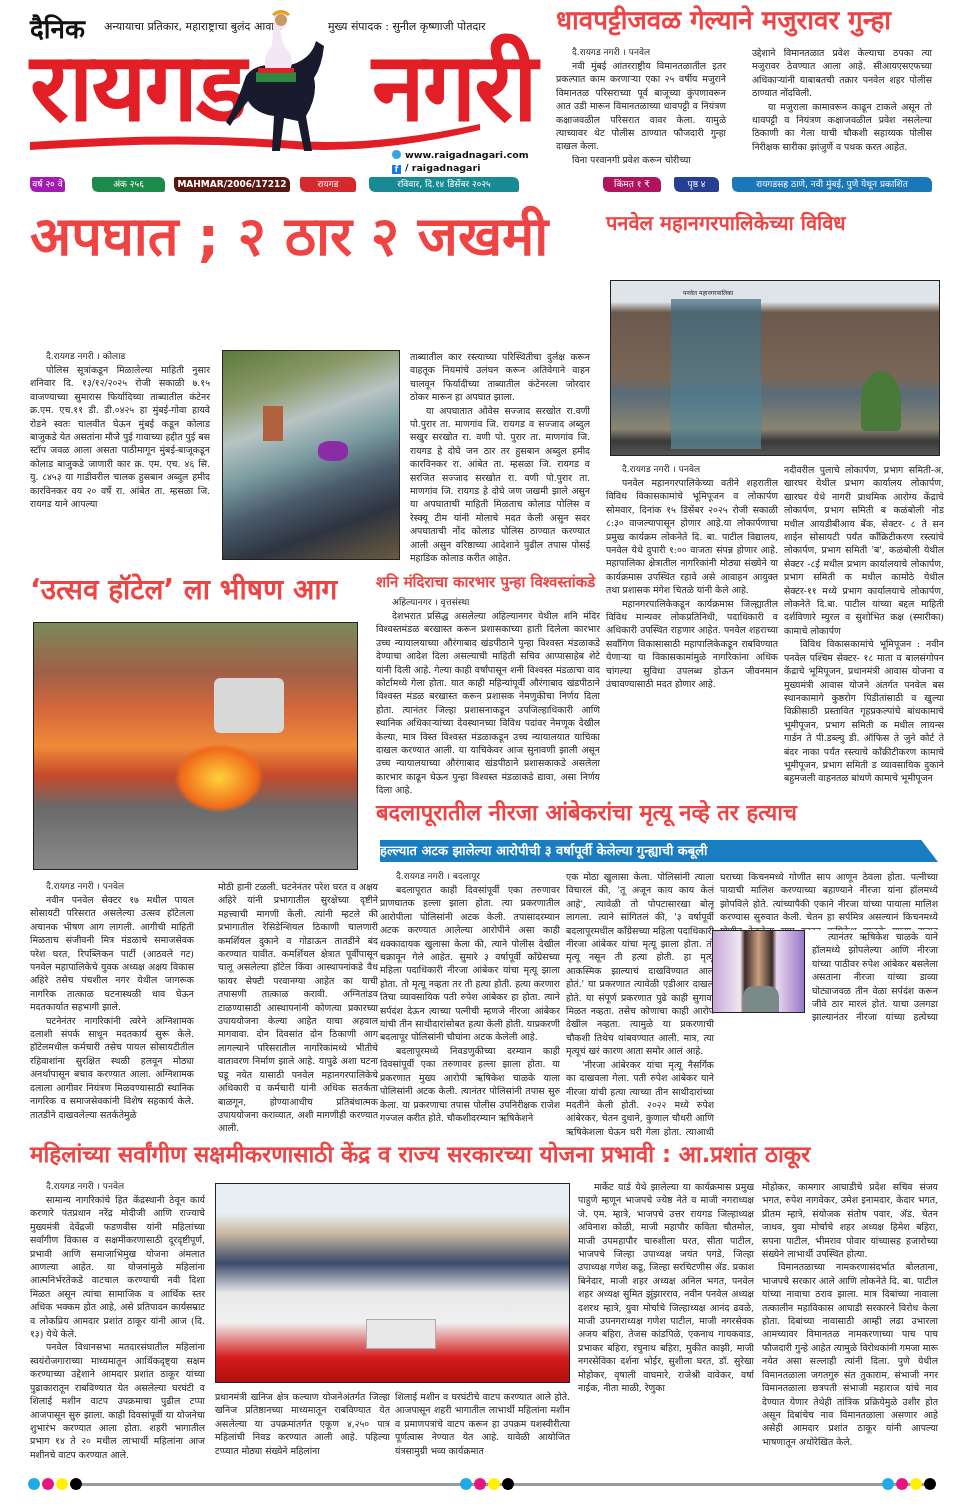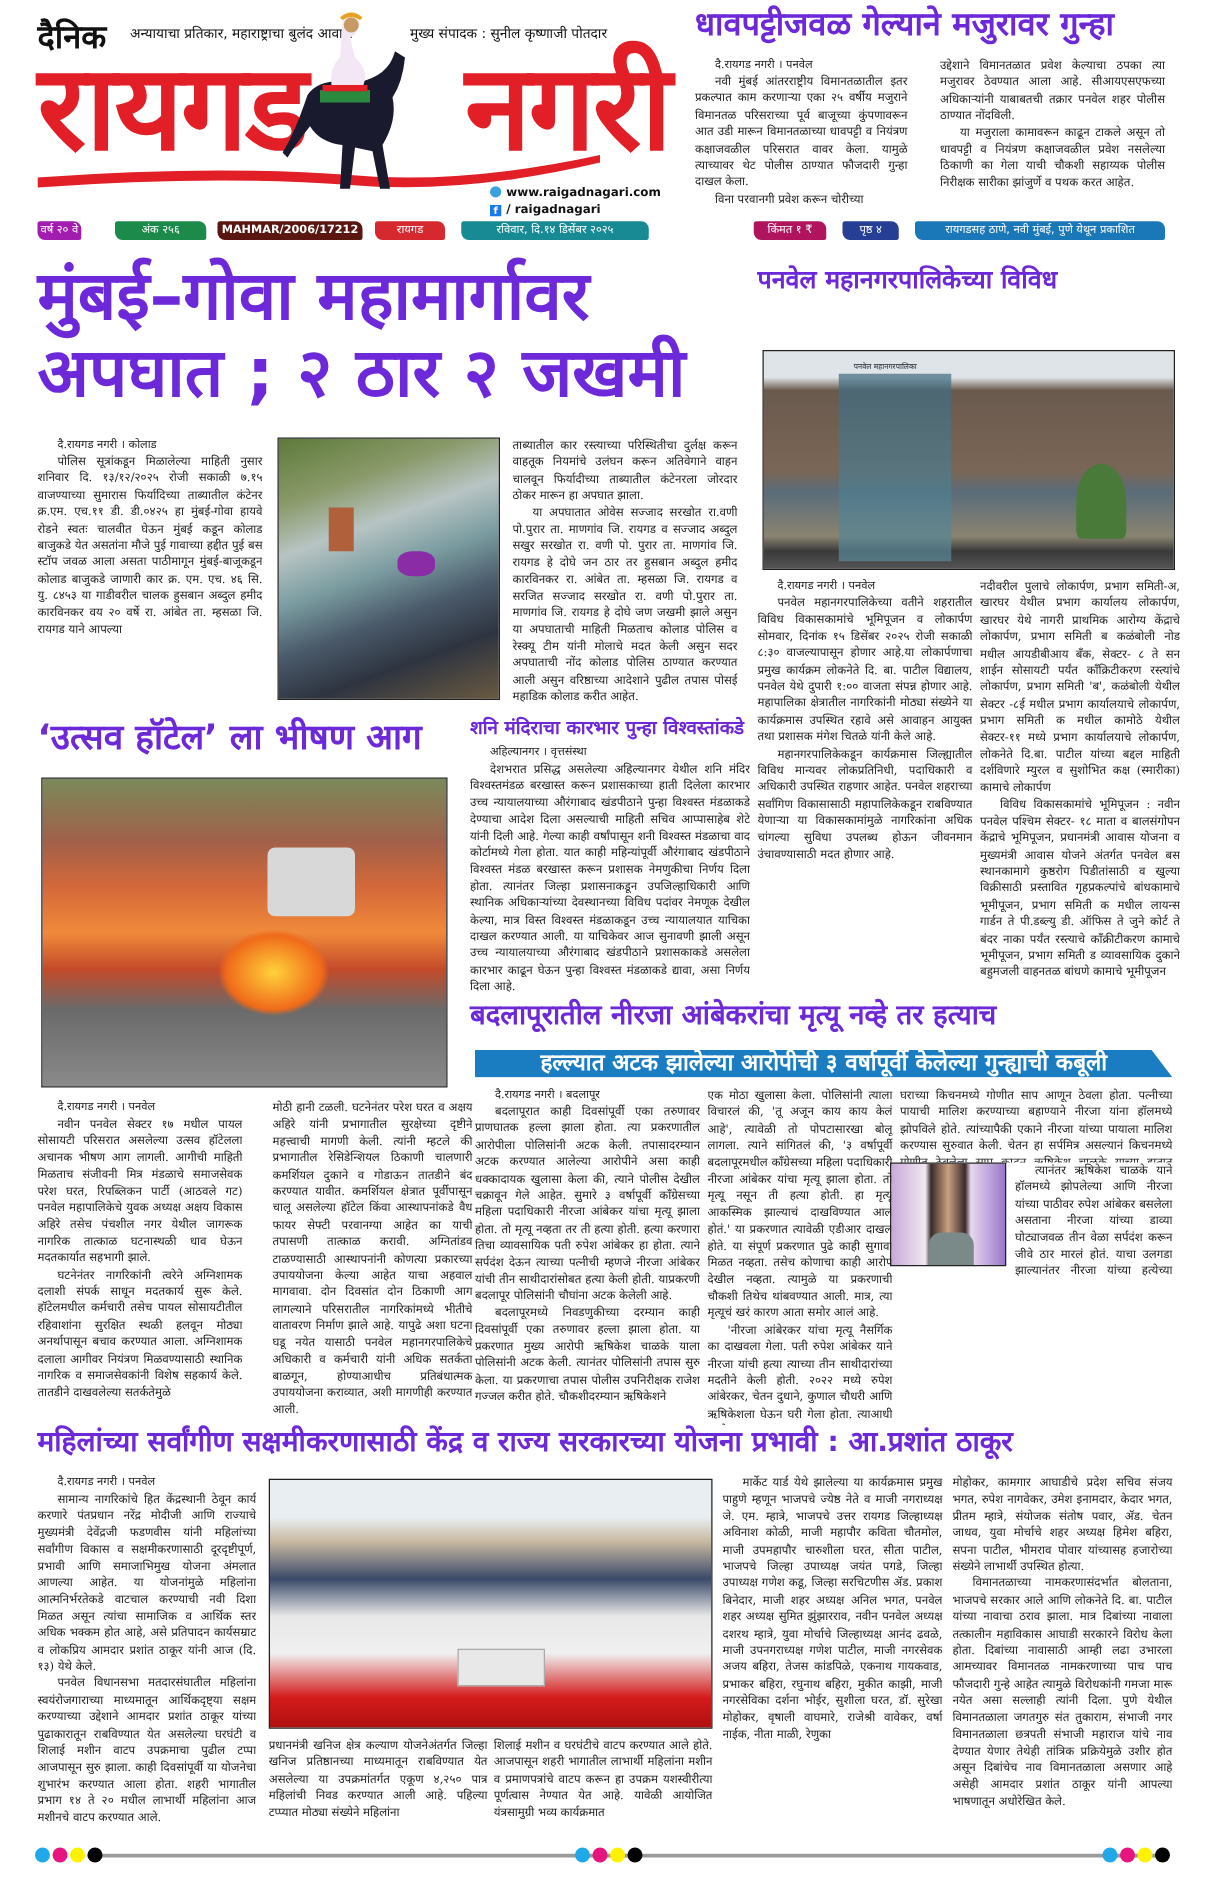--- a/index.html
+++ b/index.html
@@ -2,36 +2,36 @@
 <html><head>
 <meta charset="utf-8">
 <style>
 *{box-sizing:border-box;margin:0;padding:0}
 html,body{width:964px;height:1509px;background:#fff;overflow:hidden}
 body{position:relative;font-family:"DejaVu Sans","Liberation Sans",sans-serif;color:#111}
 .abs{position:absolute}
 .body-text{font-family:"DejaVu Serif","Liberation Serif",serif;font-size:9.3px;line-height:13.4px;text-align:justify;color:#222}
 .body-text p{text-indent:16px}
 .dateline{font-size:9px;line-height:13px;padding-left:16px;color:#222;font-family:"DejaVu Serif","Liberation Serif",serif}
-.hl{font-family:"DejaVu Sans","Liberation Sans",sans-serif;font-weight:bold;color:#6d28d9;line-height:1.1}
+.hl{font-family:"DejaVu Sans","Liberation Sans",sans-serif;font-weight:bold;color:#ef4444;line-height:1.1}
 .photo{overflow:hidden;border:1px solid #222}
 
 .dainik{left:30px;top:10px;font-size:26px;font-weight:bold}
 .tagline{left:104px;top:18px;font-size:11px}
 .editor{left:328px;top:18px;font-size:11px}
 .brand{left:30px;top:40px;font-size:95px;font-weight:900;color:#e21e26;letter-spacing:-2px;line-height:1;font-family:"DejaVu Sans","Liberation Sans",sans-serif}
 .swoosh{left:30px;top:120px;width:450px;height:40px}
 .web{left:392px;top:148px;font-size:9.5px;font-weight:bold;line-height:13px}
 .web span.ico{display:inline-block;width:9px;height:9px;border-radius:50%;background:#3aa3de;margin-right:4px;vertical-align:-1px}
 .web span.fb{display:inline-block;width:9px;height:9px;background:#1877f2;color:#fff;font-size:8px;line-height:9px;text-align:center;margin-right:4px;vertical-align:-1px}
 .pill{top:177px;height:15px;color:#fff;font-size:9px;line-height:15px;text-align:center;border-radius:2px 6px 2px 6px}
 .rule{height:3px;background:#9a9a9a}
 .cmyk{display:flex;gap:2px}
 .cmyk i{display:block;width:12px;height:12px;border-radius:50%}
-.subbar{background:#1a7cc1;color:#fff;font-size:18px;font-weight:bold;text-align:center;line-height:22px;clip-path:polygon(0 0,97% 0,100% 100%,0 100%)}
+.subbar{background:#1a7cc1;color:#fff;font-size:13px;font-weight:bold;text-align:left;line-height:22px;clip-path:polygon(0 0,97% 0,100% 100%,0 100%)}
 </style>
 </head>
 <body>
 
 <div class="abs dainik">दैनिक</div>
 <div class="abs tagline">अन्यायाचा प्रतिकार, महाराष्ट्राचा बुलंद आवाज</div>
 <div class="abs editor">मुख्य संपादक : सुनील कृष्णाजी पोतदार</div>
 <div class="abs brand">रायगड</div>
 <div class="abs brand" style="left:372px">नगरी</div>
 <svg class="abs swoosh" viewBox="0 0 450 40" preserveAspectRatio="none">
@@ -66,21 +66,20 @@
       <p>नवी मुंबई आंतरराष्ट्रीय विमानतळातील इतर प्रकल्पात काम करणाऱ्या एका २५ वर्षीय मजुराने विमानतळ परिसराच्या पूर्व बाजूच्या कुंपणावरून आत उडी मारून विमानतळाच्या धावपट्टी व नियंत्रण कक्षाजवळील परिसरात वावर केला. यामुळे त्याच्यावर थेट पोलीस ठाण्यात फौजदारी गुन्हा दाखल केला.</p>
       <p>विना परवानगी प्रवेश करून चोरीच्या</p>
     </div>
 </div>
 <div class="abs body-text" style="left:752px;top:46px;width:180px">
   <p style="text-indent:0">उद्देशाने विमानतळात प्रवेश केल्याचा ठपका त्या मजुरावर ठेवण्यात आला आहे. सीआयएसएफच्या अधिकाऱ्यांनी याबाबतची तक्रार पनवेल शहर पोलीस ठाण्यात नोंदविली.</p>
     <p>या मजुराला कामावरून काढून टाकले असून तो धावपट्टी व नियंत्रण कक्षाजवळील प्रवेश नसलेल्या ठिकाणी का गेला याची चौकशी सहाय्यक पोलीस निरीक्षक सारीका झांजुर्णे व पथक करत आहेत.</p>
 </div>
 
 <div class="abs hl" style="left:30px;top:206px;font-size:54px;line-height:62px;white-space:nowrap">
-  <div>मुंबई–गोवा महामार्गावर</div>
   <div>अपघात ; २ ठार २ जखमी</div>
 </div>
 <div class="abs" style="left:30px;top:350px;width:180px;overflow:hidden;height:215px">
   <div class="dateline">दै.रायगड नगरी । कोलाड</div>
   <div class="body-text">
       <p>पोलिस सूत्रांकडून मिळालेल्या माहिती नुसार शनिवार दि. १३/१२/२०२५ रोजी सकाळी ७.१५ वाजण्याच्या सुमारास फिर्यादिच्या ताब्यातील कंटेनर क्र.एम. एच.११ डी. डी.०४२५ हा मुंबई-गोवा हायवे रोडने स्वतः चालवीत घेऊन मुंबई कडून कोलाड बाजुकडे येत असतांना मौजे पुई गावाच्या हद्दीत पुई बस स्टॉप जवळ आला असता पाठीमागून मुंबई-बाजूकडून कोलाड बाजुकडे जाणारी कार क्र. एम. एच. ४६ सि. यु. ८४५३ या गाडीवरील चालक हुसबान अब्दुल हमीद कारविनकर वय २० वर्षे रा. आंबेत ता. म्हसळा जि. रायगड याने आपल्या</p>
     </div>
 </div>
 <div class="abs photo" style="left:222px;top:350px;width:178px;height:210px;background:linear-gradient(160deg,#5d7a3a 0%,#8a9a6a 20%,#b8c4c4 35%,#7a9ca0 50%,#4a5a6a 65%,#2e3440 80%,#6a5a40 100%)">
   <div style="position:absolute;left:95px;top:90px;width:30px;height:20px;background:#8a2ca6;border-radius:40%"></div>

